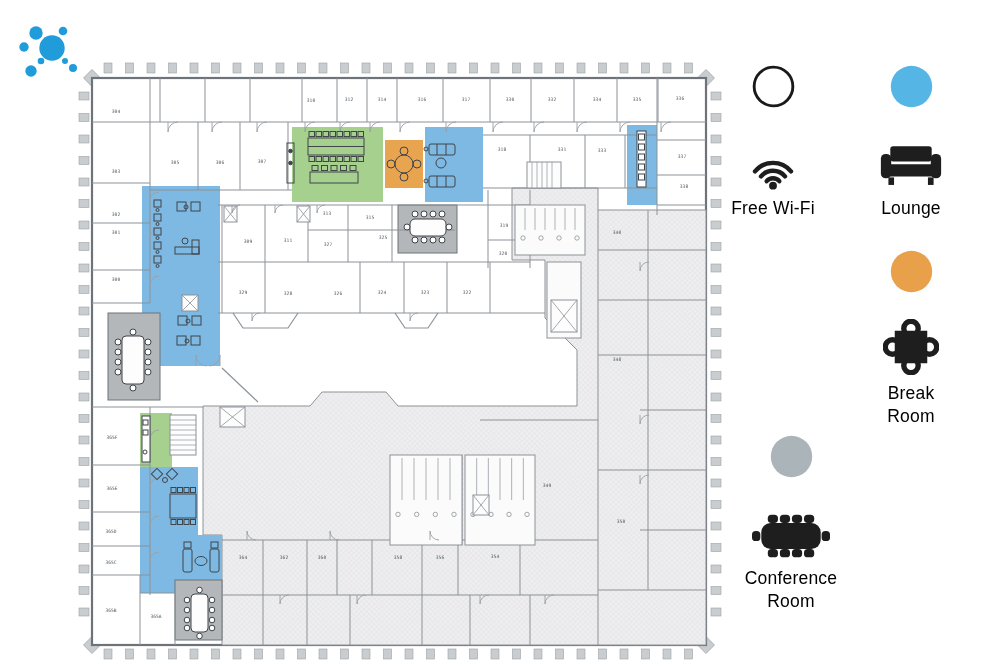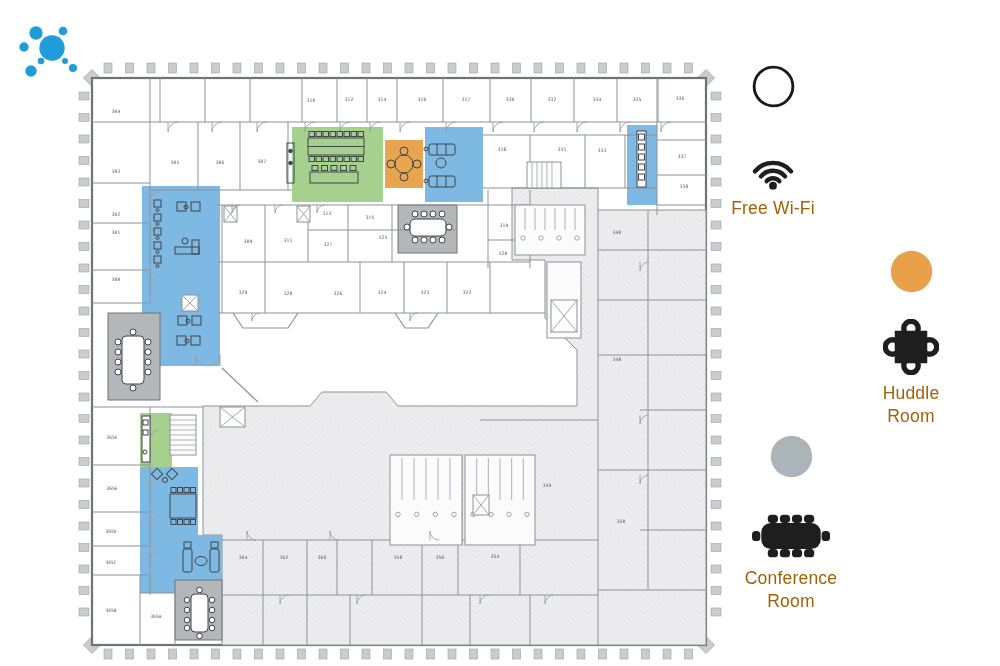--- a/index.html
+++ b/index.html
@@ -3,21 +3,21 @@
 <meta charset="utf-8">
 <style>
   html,body{margin:0;padding:0;background:#ffffff;}
   .stage{position:relative;width:1000px;height:666px;background:#fff;overflow:hidden;
          font-family:"Liberation Sans",sans-serif;}
   .logo{position:absolute;left:0;top:0;width:100px;height:100px;}
   .plan{position:absolute;left:0;top:0;width:1000px;height:666px;}
   .legend-cell{position:absolute;display:flex;flex-direction:column;align-items:center;}
   .legend-dot{width:45px;height:45px;margin-bottom:21px;}
   .legend-iconbox{height:60px;display:flex;align-items:flex-end;justify-content:center;margin-bottom:7px;}
-  .legend-label{font-size:17.5px;line-height:23px;color:#a16207;text-align:center;letter-spacing:.2px;}
+  .legend-label{font-size:17.5px;line-height:23px;color:#000000;text-align:center;letter-spacing:.2px;}
   svg{display:block;}
 </style>
 </head>
 <body>
 
 <div class="stage">
 
   <svg class="logo" viewBox="0 0 100 100">
     <g id="logo-dots" fill="#1f9cd9">
       <circle cx="52" cy="48" r="12.7"></circle>
@@ -538,39 +538,60 @@
       </g>
           <circle cx="32" cy="57" r="4.5" fill="#1e1e1e"></circle>
     </svg>
       </div>
     <div class="legend-label">
       <div>Free Wi-Fi</div>
         <div></div>
     </div>
   </div>
 
+  <div class="legend-cell" style="left:850px;top:64px;width:122px">
+    <svg class="legend-dot" viewBox="0 0 50 50">
+      <circle cx="25" cy="25" r="23" fill="#55b6e6"></circle>
+    </svg>
+    <div class="legend-iconbox">
+        <svg width="64" height="44" viewBox="0 0 68 46">
+      <g fill="#1e1e1e">
+        <rect x="12" y="0" width="44" height="16" rx="3"></rect>
+        <rect x="10" y="19" width="48" height="13" rx="2"></rect>
+        <rect x="2" y="8" width="11" height="26" rx="5"></rect>
+        <rect x="55" y="8" width="11" height="26" rx="5"></rect>
+        <rect x="10" y="33" width="6" height="8"></rect>
+            <rect x="52" y="33" width="6" height="8"></rect>
+      </g>
+    </svg>
+      </div>
+    <div class="legend-label">
+      <div>Lounge</div>
+        <div></div>
+    </div>
+  </div>
 
 
   <div class="legend-cell" style="left:850px;top:249px;width:122px">
     <svg class="legend-dot" viewBox="0 0 50 50">
       <circle cx="25" cy="25" r="23" fill="#e8a04b"></circle>
     </svg>
     <div class="legend-iconbox">
         <svg width="56" height="56" viewBox="0 0 62 62">
       <g stroke="#1e1e1e" stroke-width="6" fill="none">
         <circle cx="31" cy="10.5" r="8"></circle>
             <circle cx="31" cy="51.5" r="8"></circle>
         <circle cx="10.5" cy="31" r="8"></circle>
             <circle cx="51.5" cy="31" r="8"></circle>
       </g>
       <rect x="13" y="13" width="36" height="36" fill="#1e1e1e"></rect>
     </svg>
       </div>
     <div class="legend-label">
-      <div>Huddle</div>
+      <div>Break</div>
         <div>Room</div>
     </div>
   </div>
 
   <div class="legend-cell" style="left:728px;top:434px;width:126px">
     <svg class="legend-dot" viewBox="0 0 50 50">
       <circle cx="25" cy="25" r="23" fill="#abb4b9"></circle>
     </svg>
     <div class="legend-iconbox">
         <svg width="78" height="48" viewBox="0 0 84 50">

